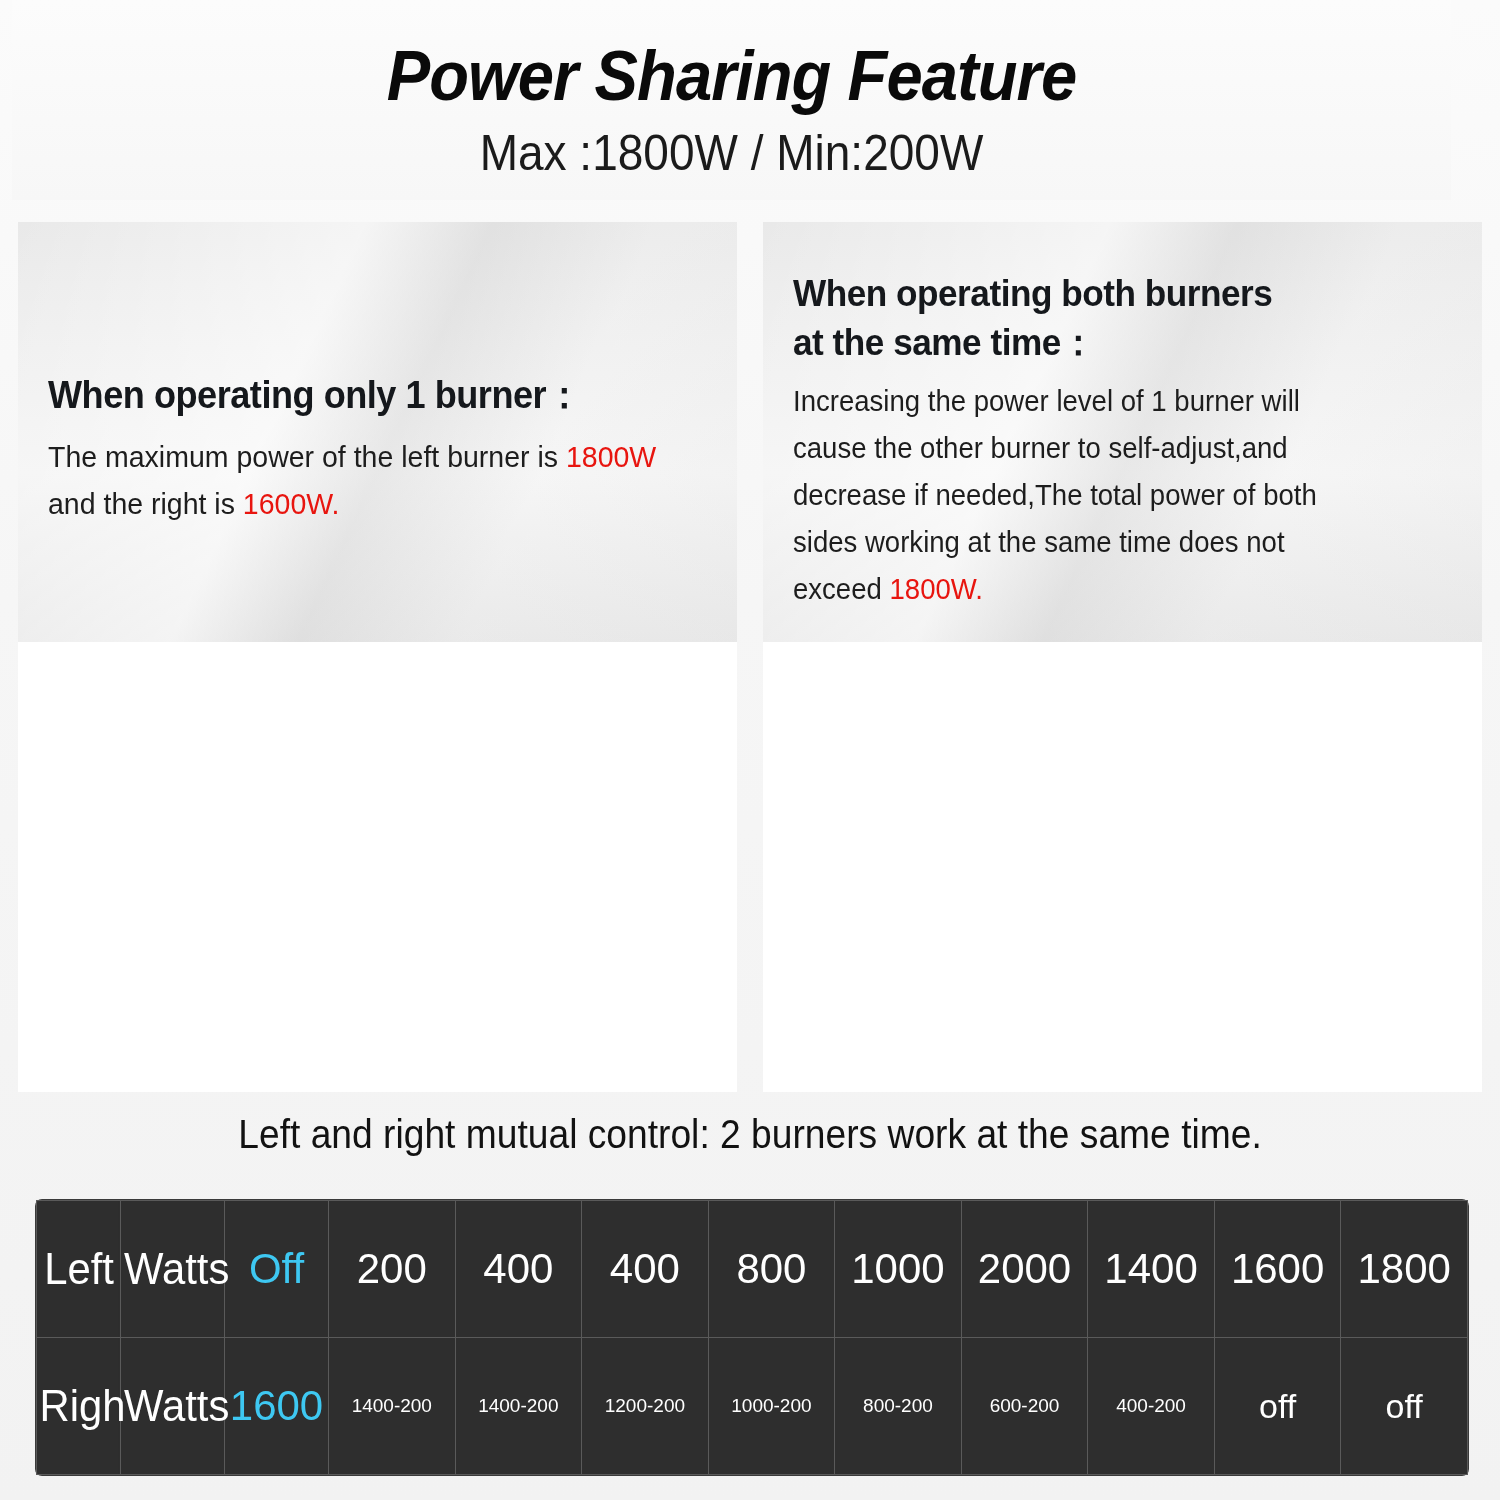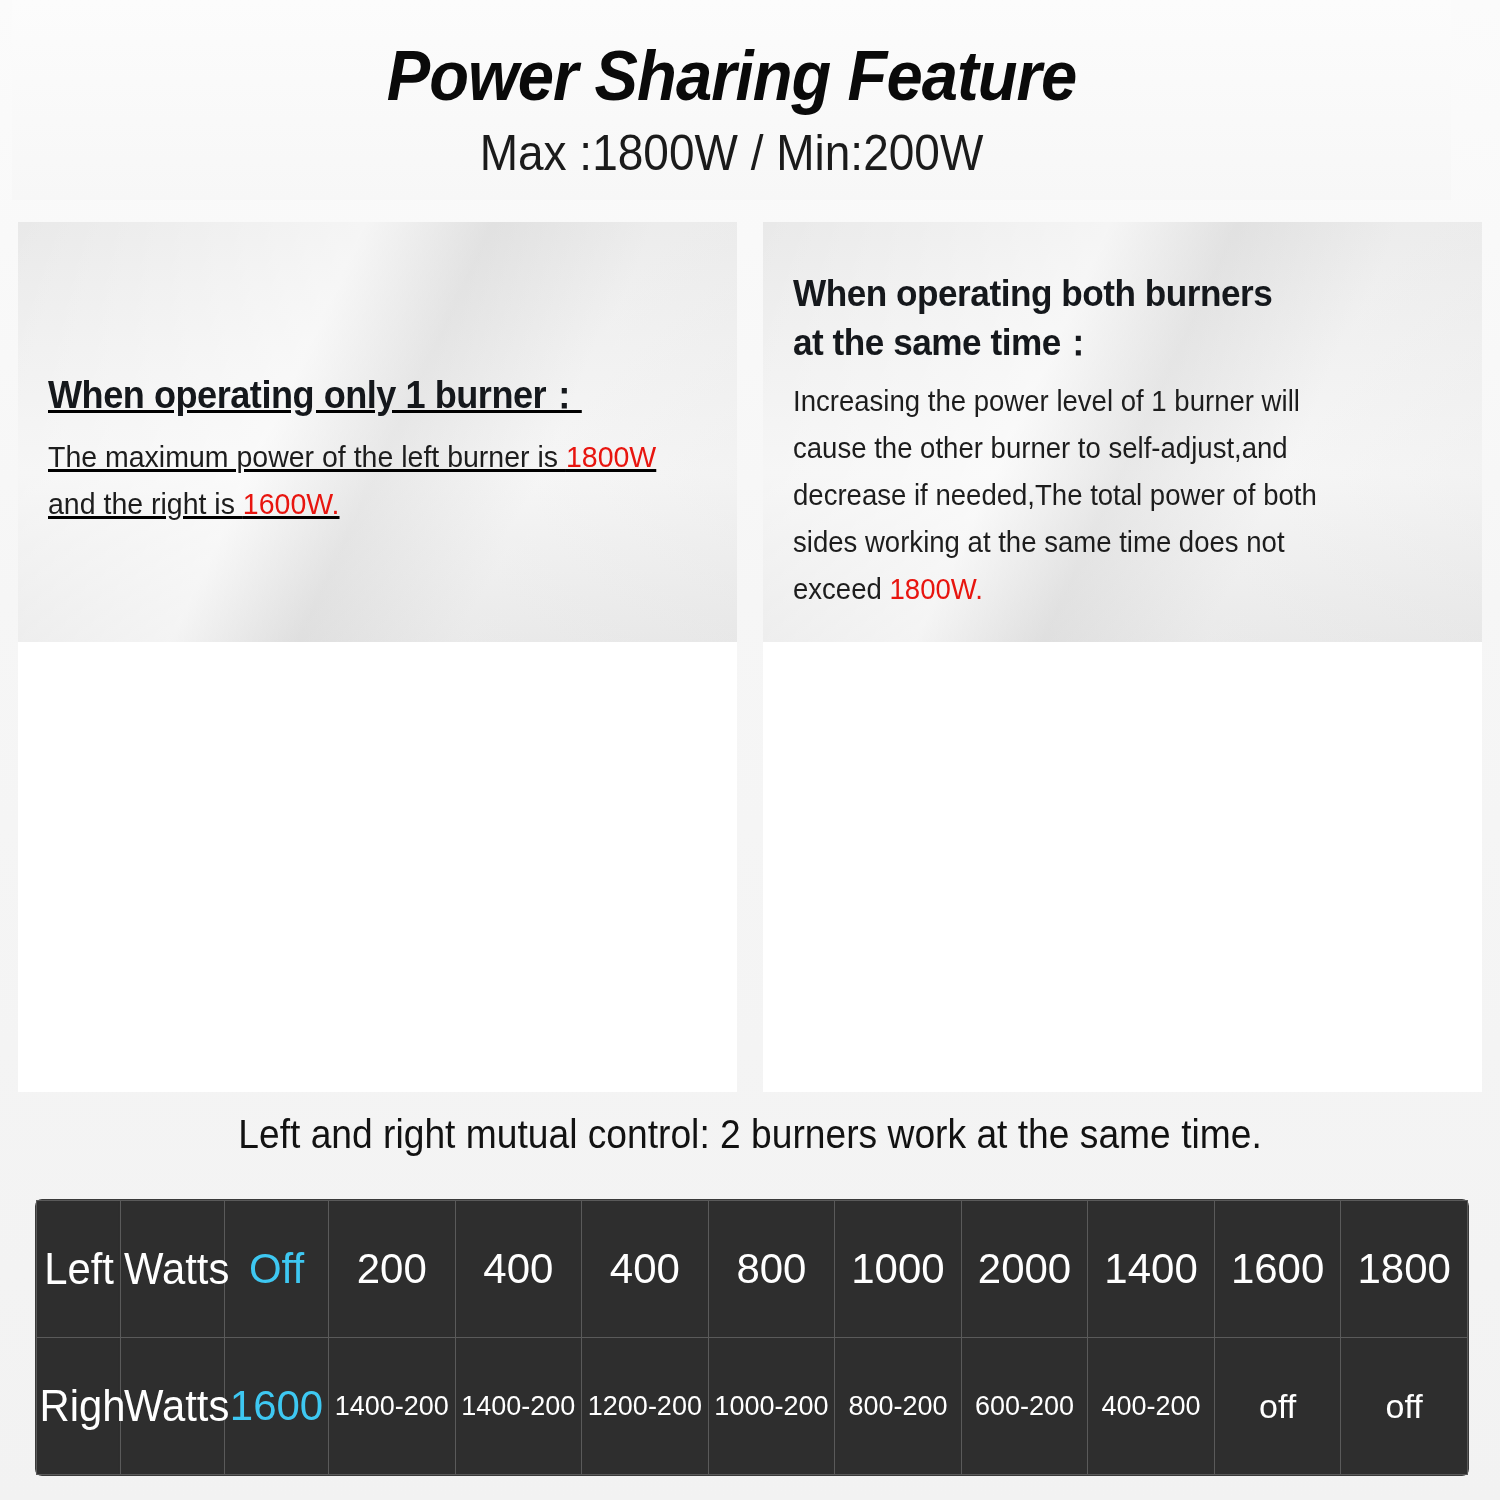--- a/index.html
+++ b/index.html
@@ -69,21 +69,21 @@
 
   
   .panel-text {
     position: relative;
     width: 100%;
     background:
       linear-gradient(115deg, rgba(255,255,255,0.0) 0%, rgba(255,255,255,0.55) 38%, rgba(210,210,210,0.35) 52%, rgba(255,255,255,0.15) 70%, rgba(235,235,235,0.3) 100%),
       linear-gradient(180deg,#e9e9e9 0%,#efefef 30%,#f4f4f4 60%,#e6e6e6 100%);
     padding: 0 30px;
   }
-  .panel-left  .panel-text { height: 420px; text-decoration: underline; }
+  .panel-left  .panel-text { height: 420px; }
   .panel-right .panel-text { height: 420px; }
 
   .panel-left .txt-wrap  { padding-top: 148px; }
   .panel-right .txt-wrap { padding-top: 48px; }
 
   .head-line {
     font-size: 38px;
     font-weight: bold;
     color: #15181c;
     letter-spacing: -0.5px;
@@ -464,21 +464,21 @@
     color: #ffffff;
     background: #2e2e2e;
   }
   td.label-cell {
     color: #3ec8f2;
     font-size: 44px;
     transform: scaleX(0.95);
   }
   td.val-cell { font-size: 42px; }
   td.val-cell.cyan { color: #3ec8f2; }
-  td.range-cell { font-size: 27px; }
+  td.range-cell { font-size: 19px; }
   td.off-cell { font-size: 34px; }
   .c-narrow { width: 84px; }
   .c-mid    { width: 104px; }
 </style>
 </head>
 <body>
 
 <div id="page">
 
   <div class="header">

